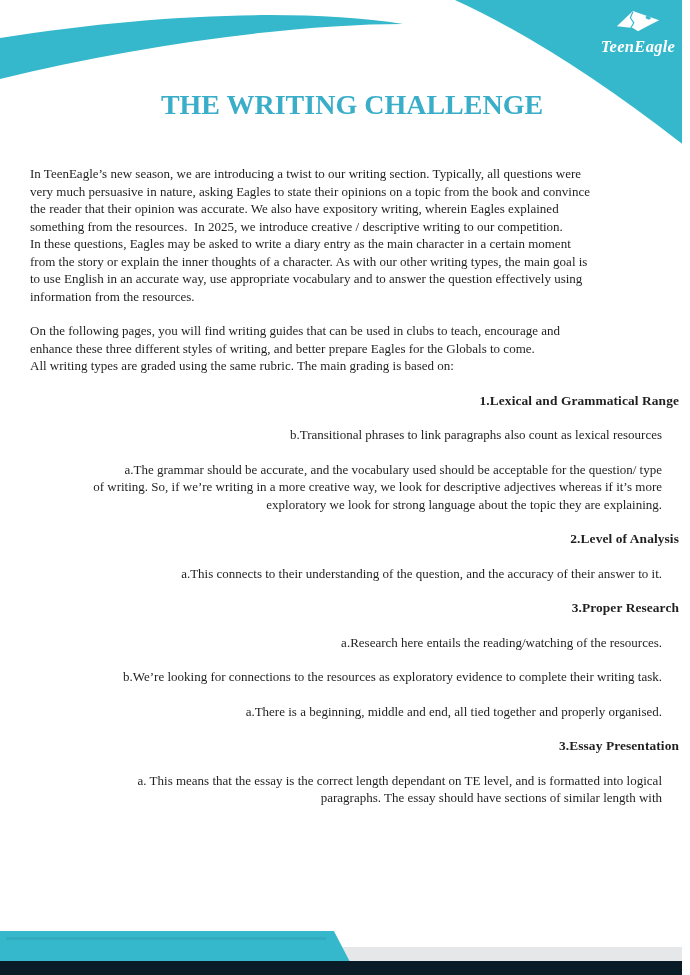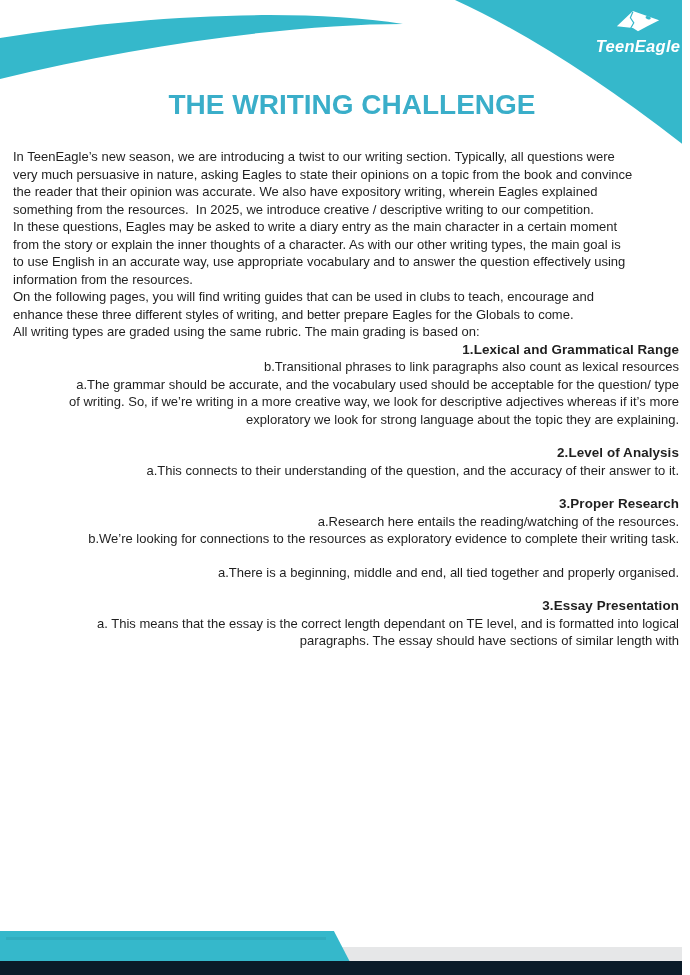--- a/index.html
+++ b/index.html
@@ -2,21 +2,21 @@
 <html style="--teal: #35b8cb; --title-teal: #3aaec9; --navy: #0a1b28; --gray-strip: #e6e7e8; --text: #1f1f1f;"><head>
 <meta charset="utf-8">
 <style>
   html, body { margin: 0; padding: 0; background: #ffffff; }
   .page {
     position: relative;
     width: 682px;
     height: 975px;
     background: #ffffff;
     overflow: hidden;
-    font-family: Liberation Sans, sans-serif;
+    font-family: Liberation Serif, serif;
     color: var(--text, #1f1f1f);
   }
   
   .header-art { position: absolute; top: 0; left: 0; display: block; }
   .teal-fill { fill: var(--teal, #35b8cb); }
 
   .logo {
     position: absolute;
     top: 9px;
     left: 590px;
@@ -50,21 +50,21 @@
 
   
   .content {
     position: absolute;
     top: 148px;
     left: 13px;
     width: 666px;
     font-size: 13px;
     line-height: 17.5px;
   }
-  .content p { margin: 0; white-space: pre-line; }
+  .content p { margin: 17px; white-space: pre-line; }
   .para-1 { margin-bottom: 11px; }
   .para-2 { margin-bottom: 9px; }
   .section { margin-bottom: 16px; text-align: right; }
   .section h2 {
     margin: 0;
     font-size: 13.4px;
     line-height: 17.5px;
     font-weight: bold;
     letter-spacing: 0.1px;
   }

